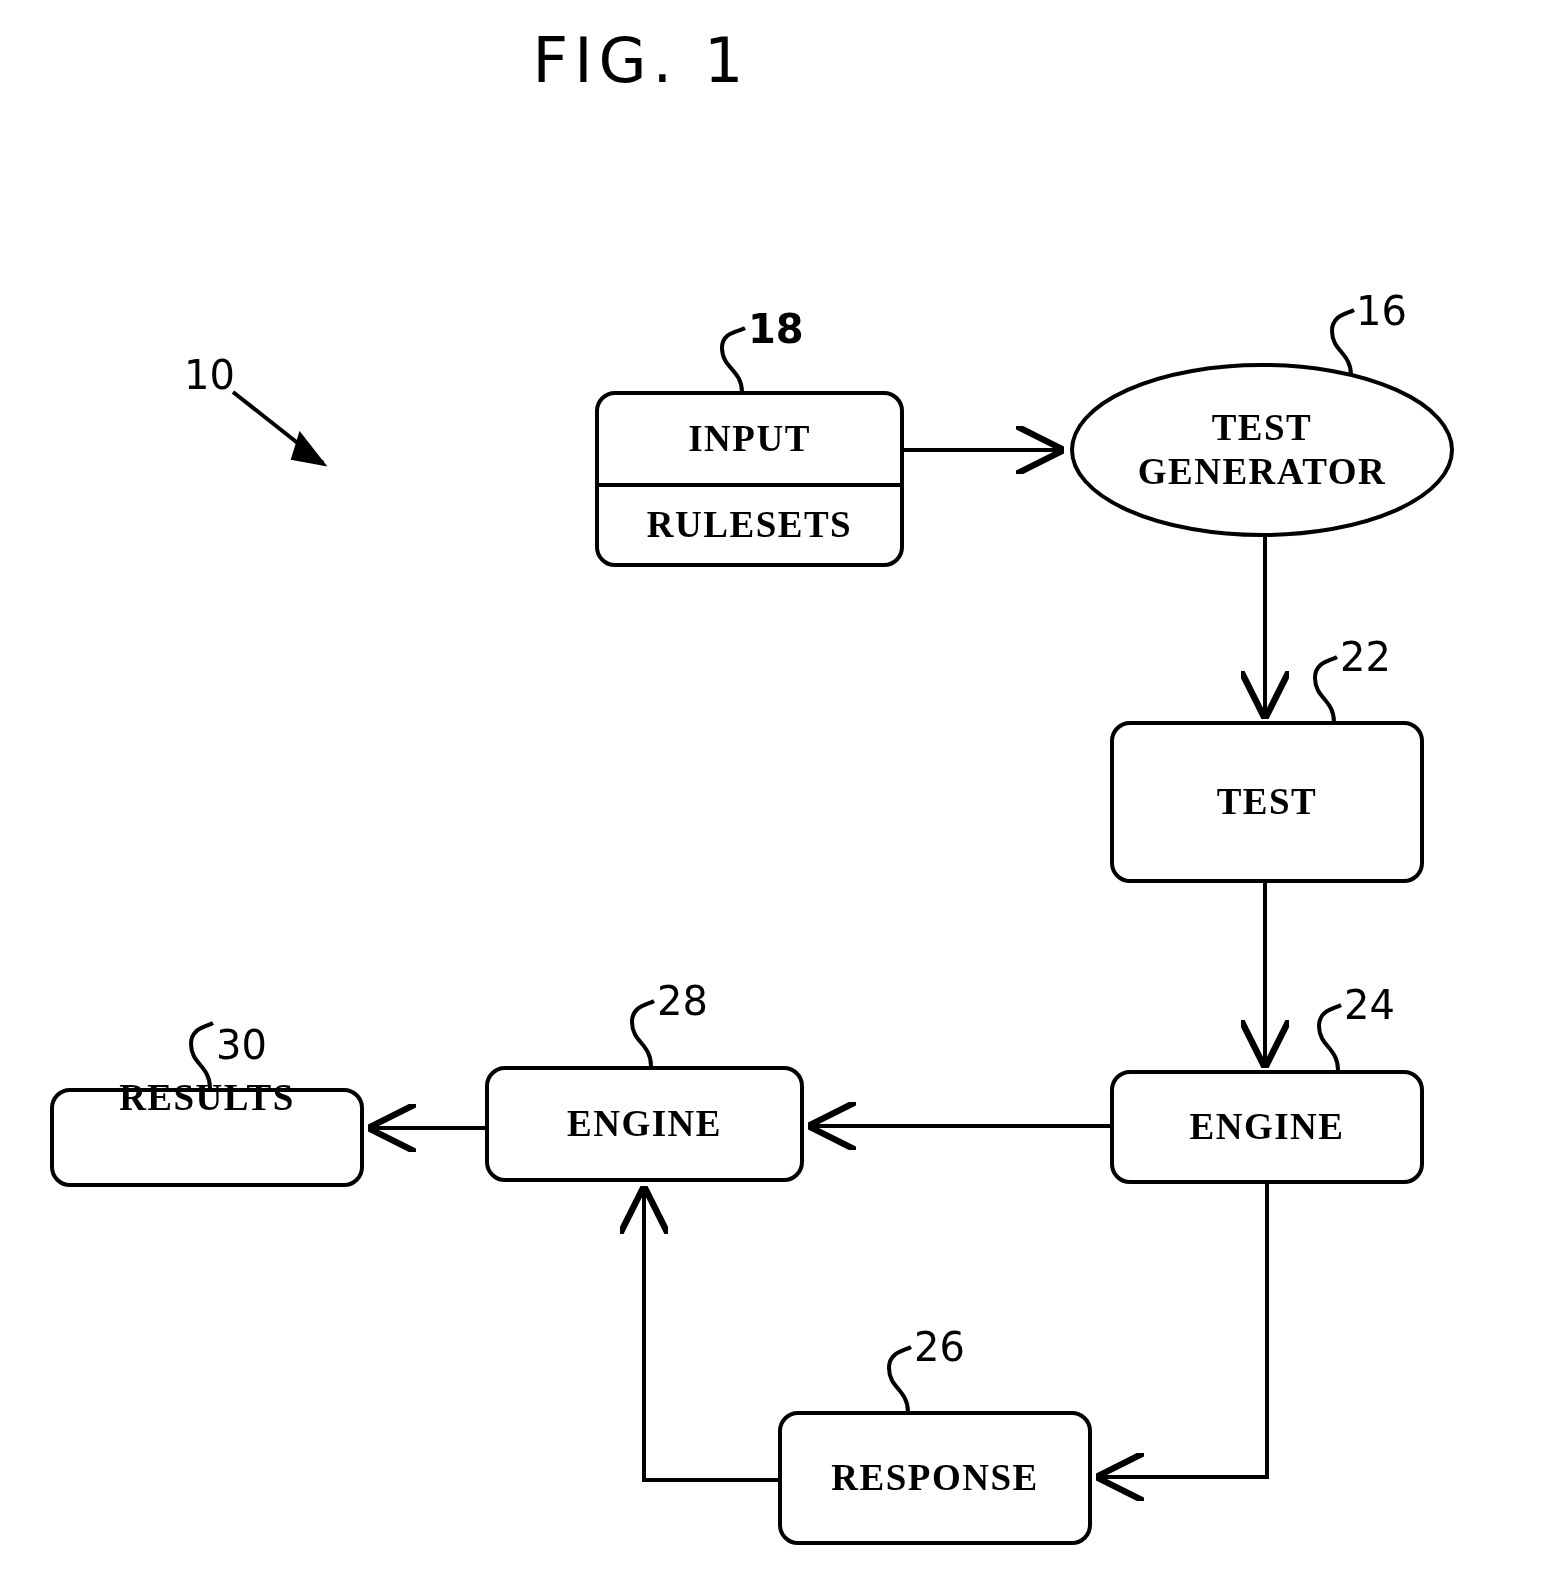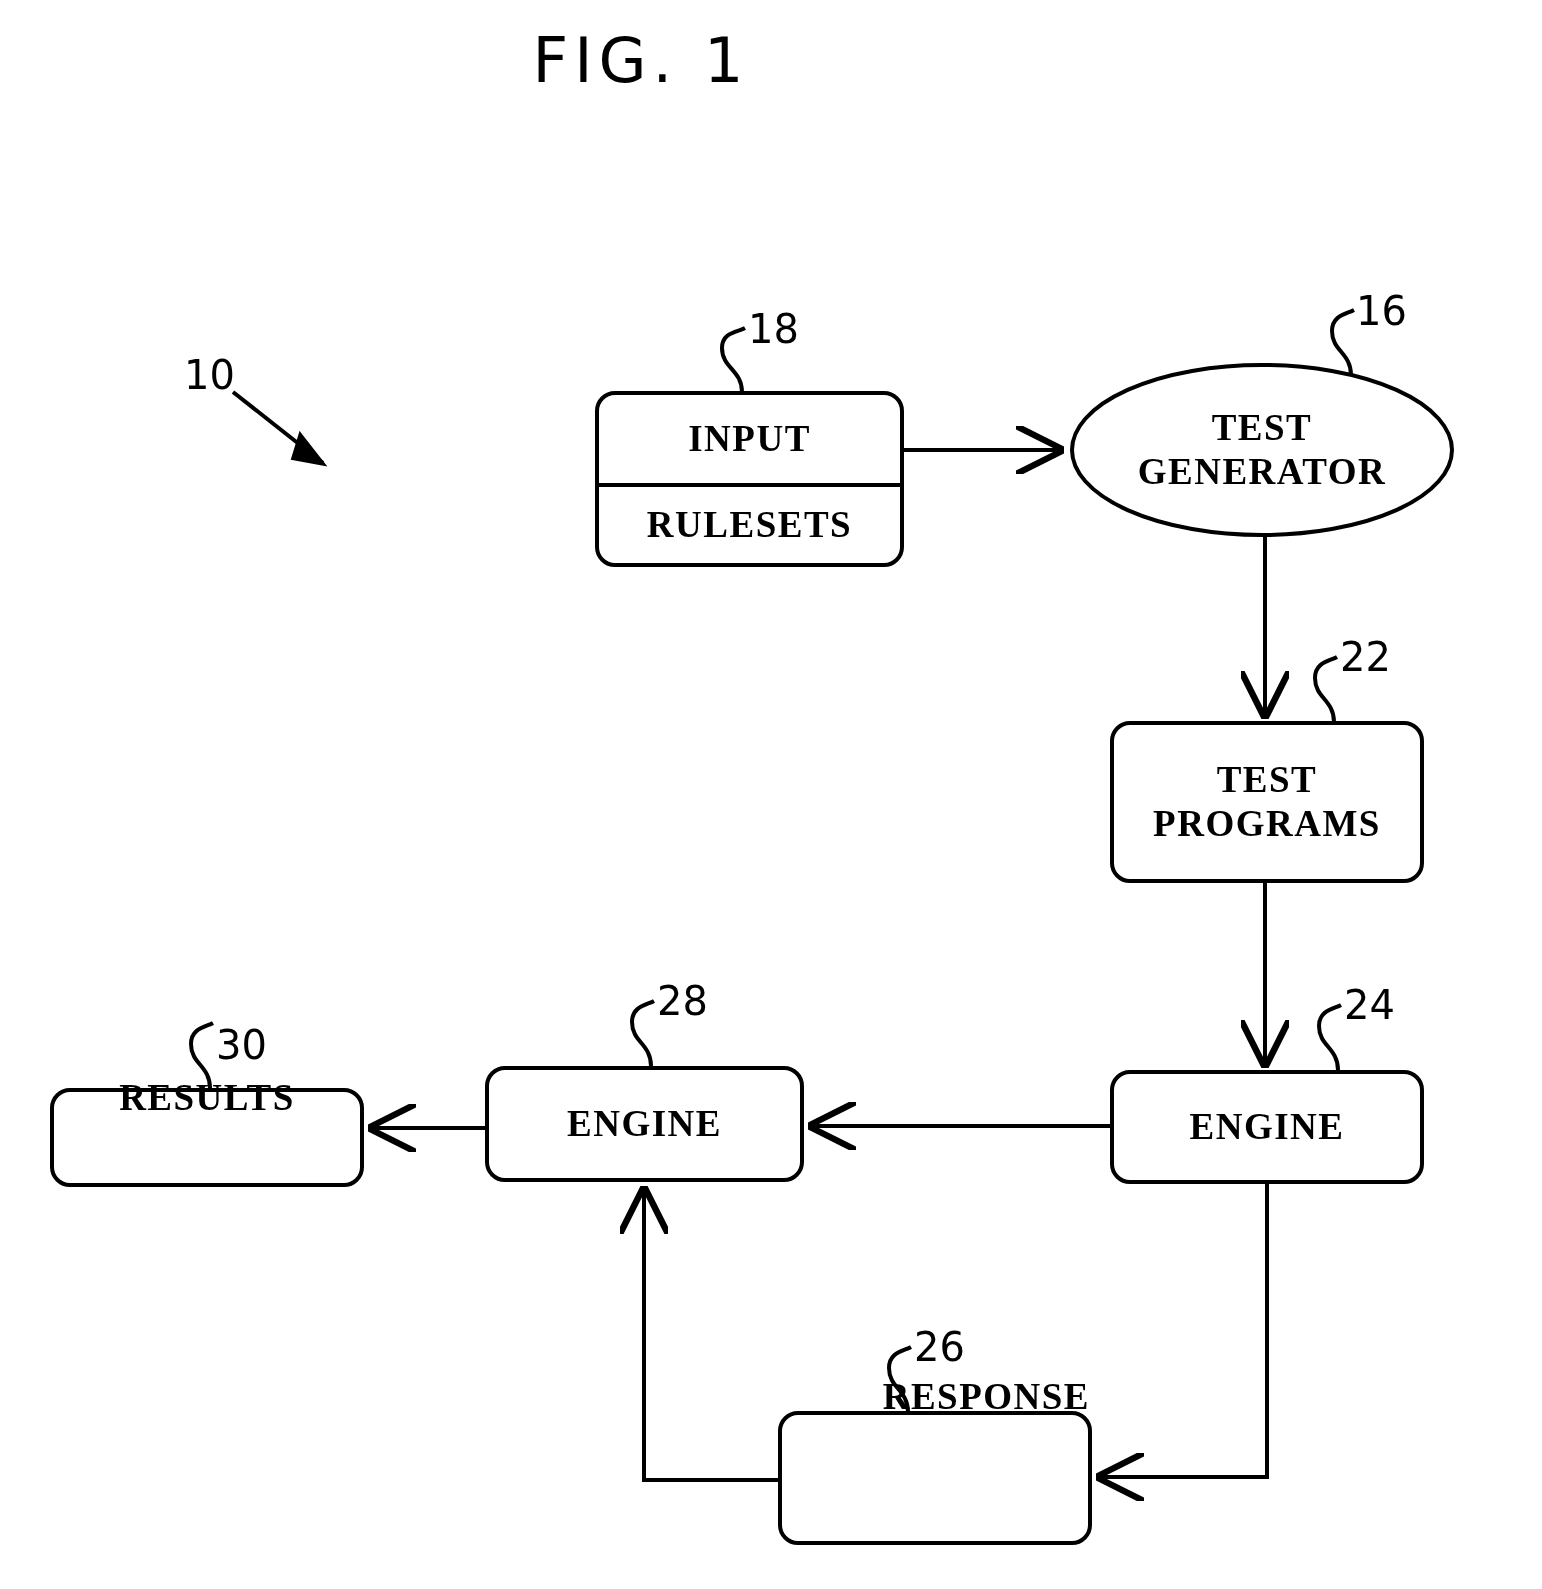--- a/index.html
+++ b/index.html
@@ -154,39 +154,38 @@
   <span>RULESETS</span>
 </div>
 
 <div class="node-label" style="left:1072px; top:365px; width:380px; height:170px;">
   <span>TEST</span>
   <span>GENERATOR</span>
 </div>
 
 <div class="node-label" style="left:1112px; top:723px; width:310px; height:158px;">
   <span>TEST</span>
-  <span>PROGRAMS</span>
 </div>
 
 <div class="node-label" style="left:1112px; top:1072px; width:310px; height:110px;">
   <span>ENGINE</span>
 </div>
 
 <div class="node-label" style="left:487px; top:1068px; width:315px; height:112px;">
   <span>ENGINE</span>
 </div>
 
 <div class="node-label" style="left:52px; top:1050px; width:310px; height:95px;">
   <span>RESULTS</span>
 </div>
 
-<div class="node-label" style="left:780px; top:1332px; width:310px; height:130px;align-items:flex-end;">
+<div class="node-label" style="left:780px; top:1413px; width:310px; height:130px;">
   <span>RESPONSE</span>
 </div>
 
 <div class="ref-num" style="left:184px; top:352px;">10</div>
-<div class="ref-num" style="left:748px; top:306px;">18</div>
+<div class="ref-num" style="left:748px; top:306px;font-weight:bold;">18</div>
 <div class="ref-num" style="left:1356px; top:288px;">16</div>
 <div class="ref-num" style="left:1340px; top:634px;">22</div>
 <div class="ref-num" style="left:1344px; top:982px;">24</div>
 <div class="ref-num" style="left:657px; top:978px;">28</div>
 <div class="ref-num" style="left:216px; top:984px;margin-top:38px;">30</div>
 <div class="ref-num" style="left:914px; top:1324px;">26</div>
 
 </body></html>

